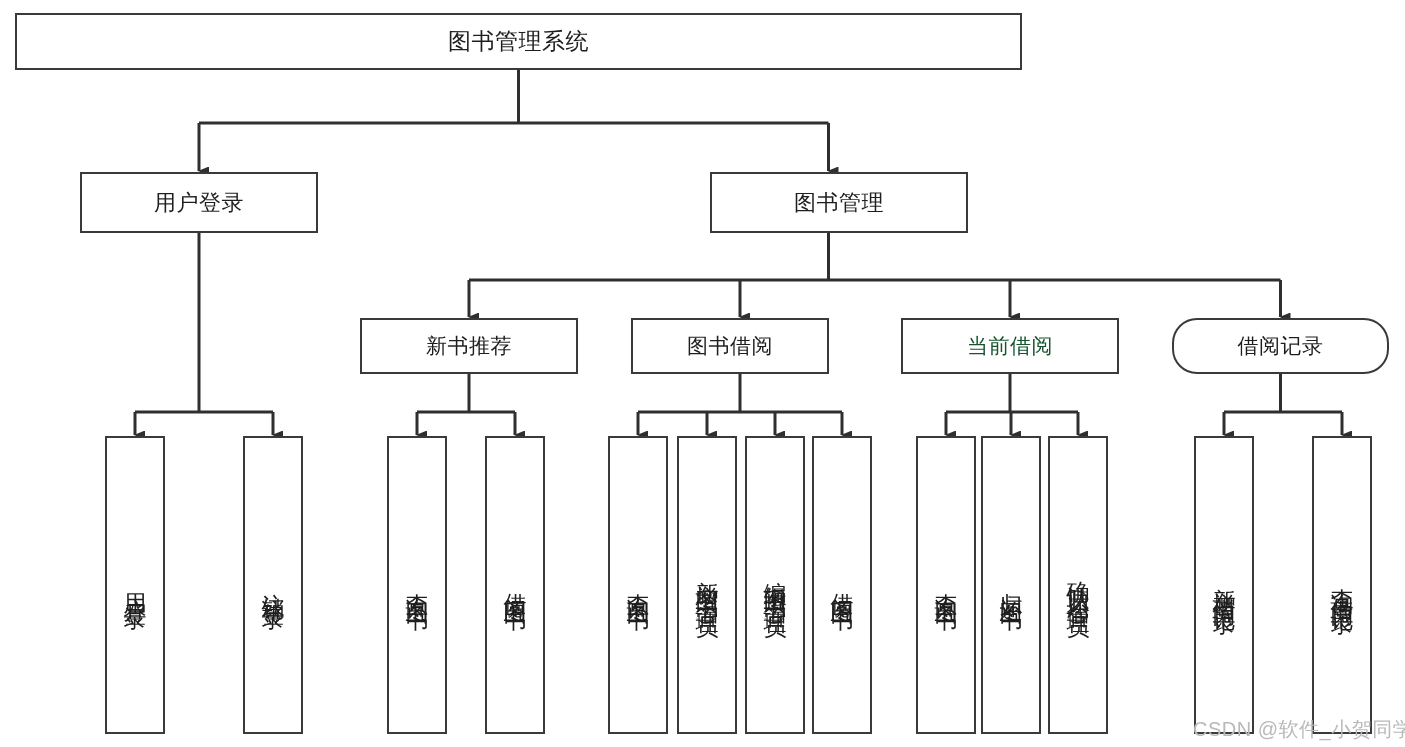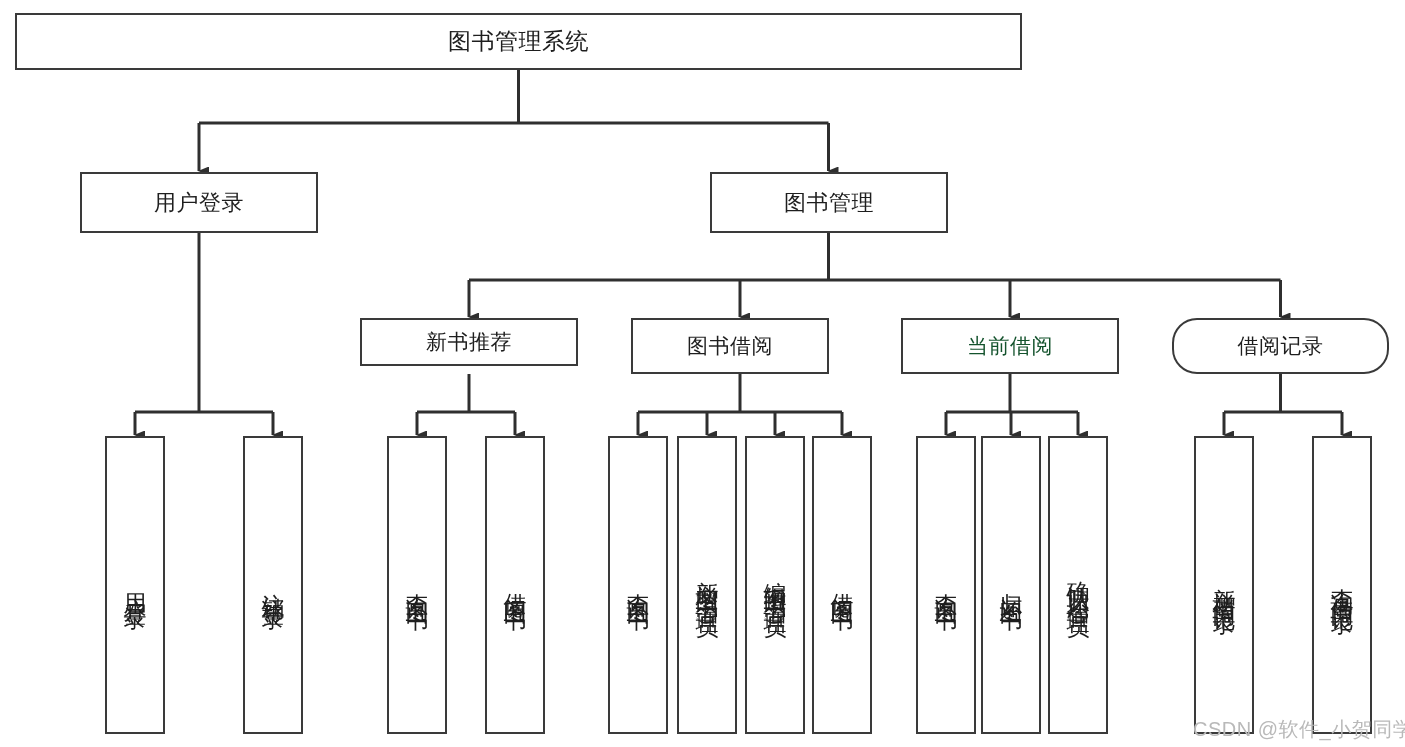--- a/index.html
+++ b/index.html
@@ -98,25 +98,25 @@
       </g>
   </svg>
 
   <div class="node level0" style="left: 15px; top: 13px; width: 1007px; height: 57px; border-color: rgb(58, 58, 58); background: rgb(255, 255, 255); justify-content: center;">
     <span class="label" style="color: rgb(30, 30, 30);">图书管理系统</span>
   </div>
 
   <div class="node level1" style="left: 80px; top: 172px; width: 238px; height: 61px; border-color: rgb(58, 58, 58); background: rgb(255, 255, 255);">
     <span class="label" style="color: rgb(30, 30, 30);">用户登录</span>
   </div>
-  <div class="node level1" style="left: 710px; top: 172px; width: 238px; height: 61px; border-color: rgb(58, 58, 58); background: rgb(255, 255, 255);">
+  <div class="node level1" style="left: 710px; top: 172px; width: 258px; height: 61px; border-color: rgb(58, 58, 58); background: rgb(255, 255, 255);">
     <span class="label" style="color: rgb(30, 30, 30);">图书管理</span>
   </div>
 
-  <div class="node level2" style="left: 360px; top: 318px; width: 218px; height: 48px; border-color: rgb(58, 58, 58); background: rgb(255, 255, 255);">
+  <div class="node level2" style="left: 360px; top: 318px; width: 218px; height: 56px; border-color: rgb(58, 58, 58); background: rgb(255, 255, 255);">
     <span class="label" style="color: rgb(30, 30, 30);">新书推荐</span>
   </div>
   <div class="node level2" style="left: 631px; top: 318px; width: 198px; height: 56px; border-color: rgb(58, 58, 58); background: rgb(255, 255, 255);">
     <span class="label" style="color: rgb(30, 30, 30);">图书借阅</span>
   </div>
   <div class="node level2" style="left: 901px; top: 318px; width: 218px; height: 56px; border-color: rgb(58, 58, 58); background: rgb(255, 255, 255);">
     <span class="label" style="color: #14532d;">当前借阅</span>
   </div>
   <div class="node level2" style="left: 1172px; top: 318px; width: 217px; height: 56px; border-color: rgb(58, 58, 58); background: rgb(255, 255, 255); border-radius: 25px;">
     <span class="label" style="color: rgb(30, 30, 30);">借阅记录</span>

